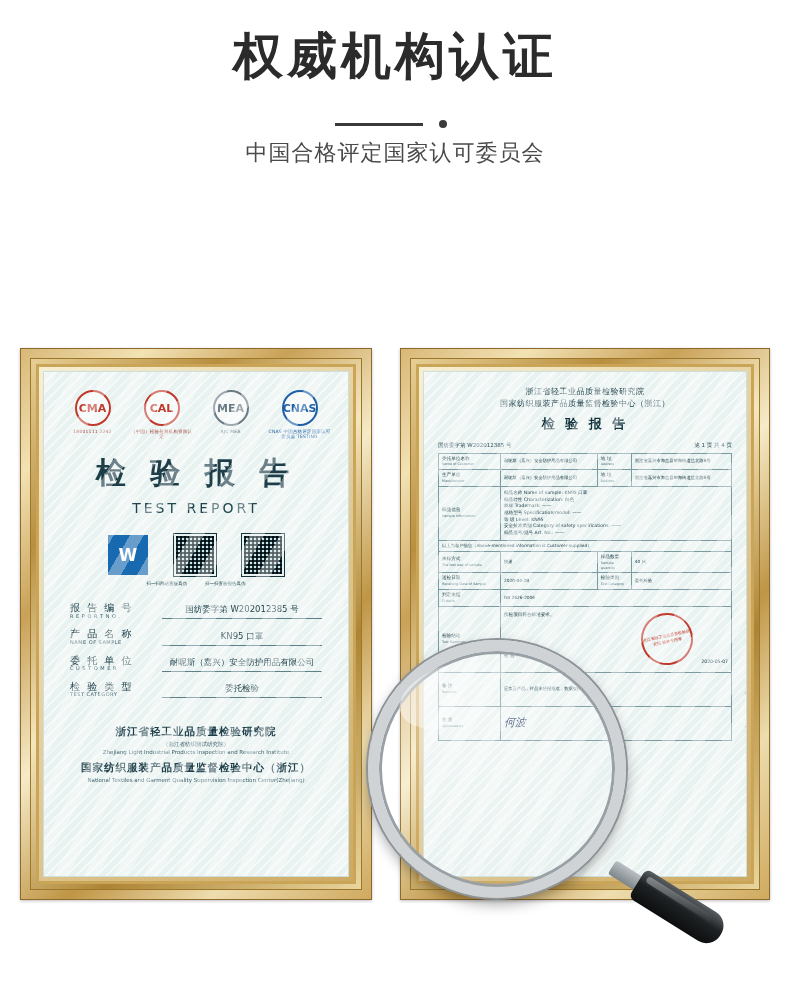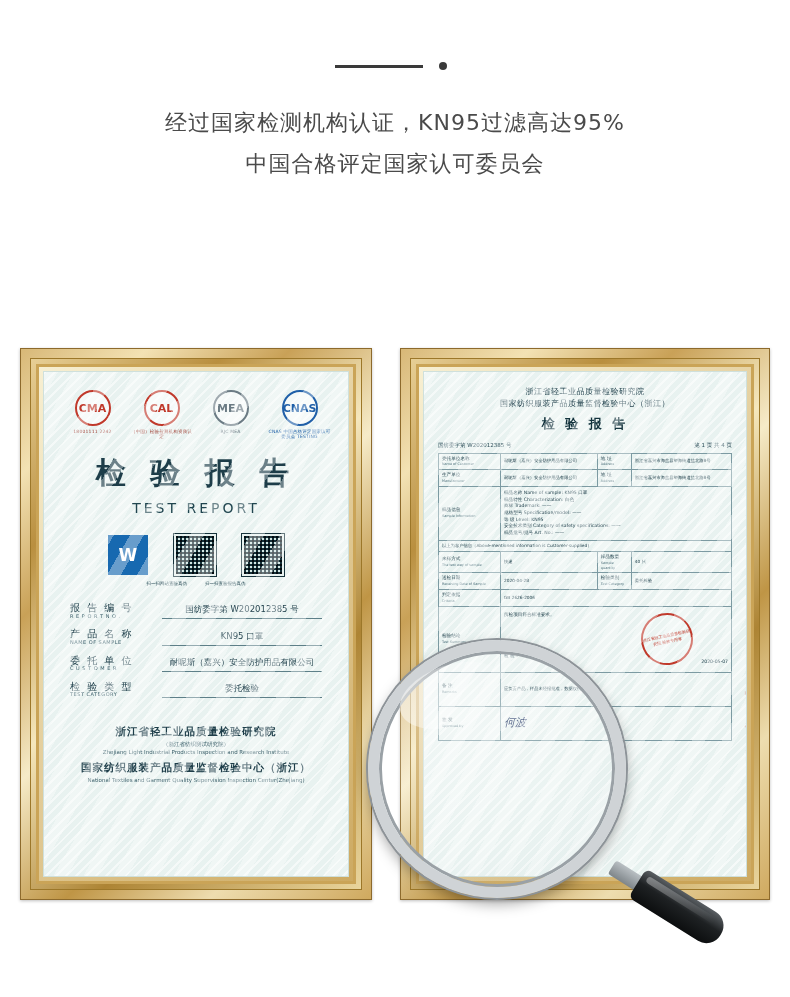--- a/index.html
+++ b/index.html
@@ -226,25 +226,25 @@
     background: linear-gradient(90deg, rgba(255,255,255,.35), rgba(255,255,255,0));
     border-radius: 6px;
   }
 </style>
 </head>
 <body>
 
 <div class="page">
 
   <div class="header">
+    <div class="main-title">权威机构认证</div>
     <div class="divider">
       <div class="bar"></div>
       <div class="dot"></div>
     </div>
-    <div class="subtitle">经过国家检测机构认证，KN95过滤高达95%</div>
     <div class="subtitle" style="margin-top:2px">中国合格评定国家认可委员会</div>
   </div>
 
   <div class="certs">
 
     <div class="frame" id="cert-left">
       <div class="inner-gold">
         <div class="bevel">
           <div class="paper">
 

